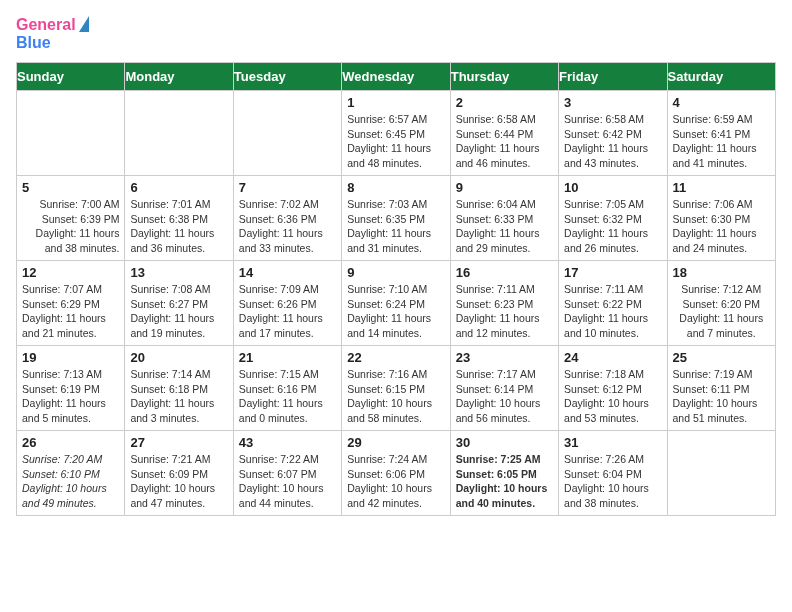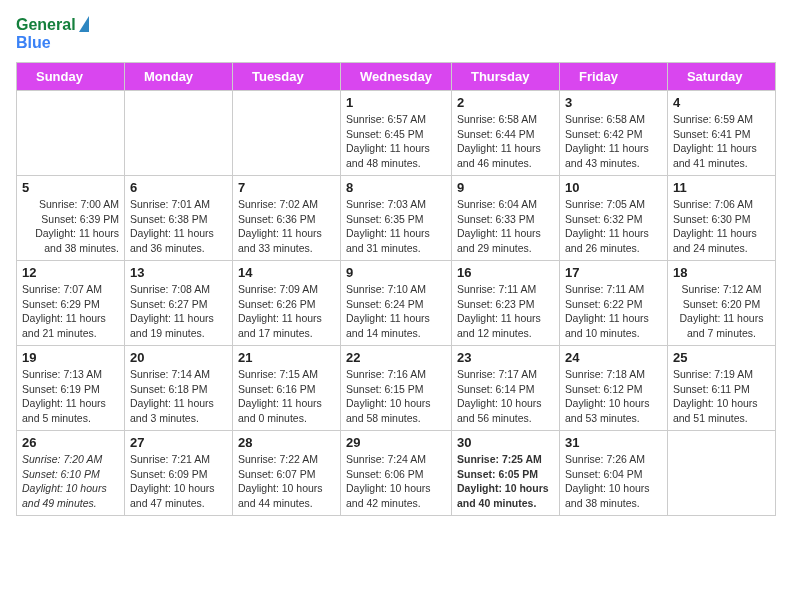--- a/index.html
+++ b/index.html
@@ -31,24 +31,24 @@
     .location {
       font-size: 14px;
       color: #555;
     }
     .calendar {
       width: 100%;
       border-collapse: collapse;
       border: 1px solid #ccc;
     }
     .calendar th {
-      background-color: #d946ef;
+      background-color: #15803d;
       color: white;
       text-align: left;
-      padding: 6px 19px;
+      padding: 6px 0;
       font-size: 13px;
       border: 1px solid #ccc;
     }
     .calendar td {
       vertical-align: top;
       padding: 4px 5px;
       border: 1px solid #ccc;
       width: 108px;
       min-height: 80px;
       font-size: 11px;
@@ -74,21 +74,21 @@
       height: 85px;
     }
   </style>
 </head>
 <body>
 
 <div class="header">
   <div class="logo">
     <div>
       <div style="font-size:16px;font-weight:bold;color:#1a3a5c;display:flex;align-items:center;">
-        <span style="color:#15803d;">General</span>
+        <span style="color:#ec4899;">General</span>
         <span style="display:inline-block;width:0;height:0;border-left:10px solid transparent;border-bottom:16px solid #2e86c1;margin-left:3px;margin-bottom:2px;"></span>
       </div>
       <div style="font-size:16px;font-weight:bold;color:#3b82f6;">Blue</div>
     </div>
   </div>
   <div class="title-area">
     <div class="month-title"></div>
     <div class="location"></div>
   </div>
 </div>
@@ -301,21 +301,21 @@
 and 49 minutes.</div>
         </td>
         <td>
           <span class="day-num">27</span>
           <div class="day-info" style="white-space: pre-line;">Sunrise: 7:21 AM
 Sunset: 6:09 PM
 Daylight: 10 hours
 and 47 minutes.</div>
         </td>
         <td>
-          <span class="day-num">28</span>
+          <span class="day-num">43</span>
           <div class="day-info" style="white-space: pre-line;">Sunrise: 7:22 AM
 Sunset: 6:07 PM
 Daylight: 10 hours
 and 44 minutes.</div>
         </td>
         <td>
           <span class="day-num">29</span>
           <div class="day-info" style="white-space: pre-line;">Sunrise: 7:24 AM
 Sunset: 6:06 PM
 Daylight: 10 hours

